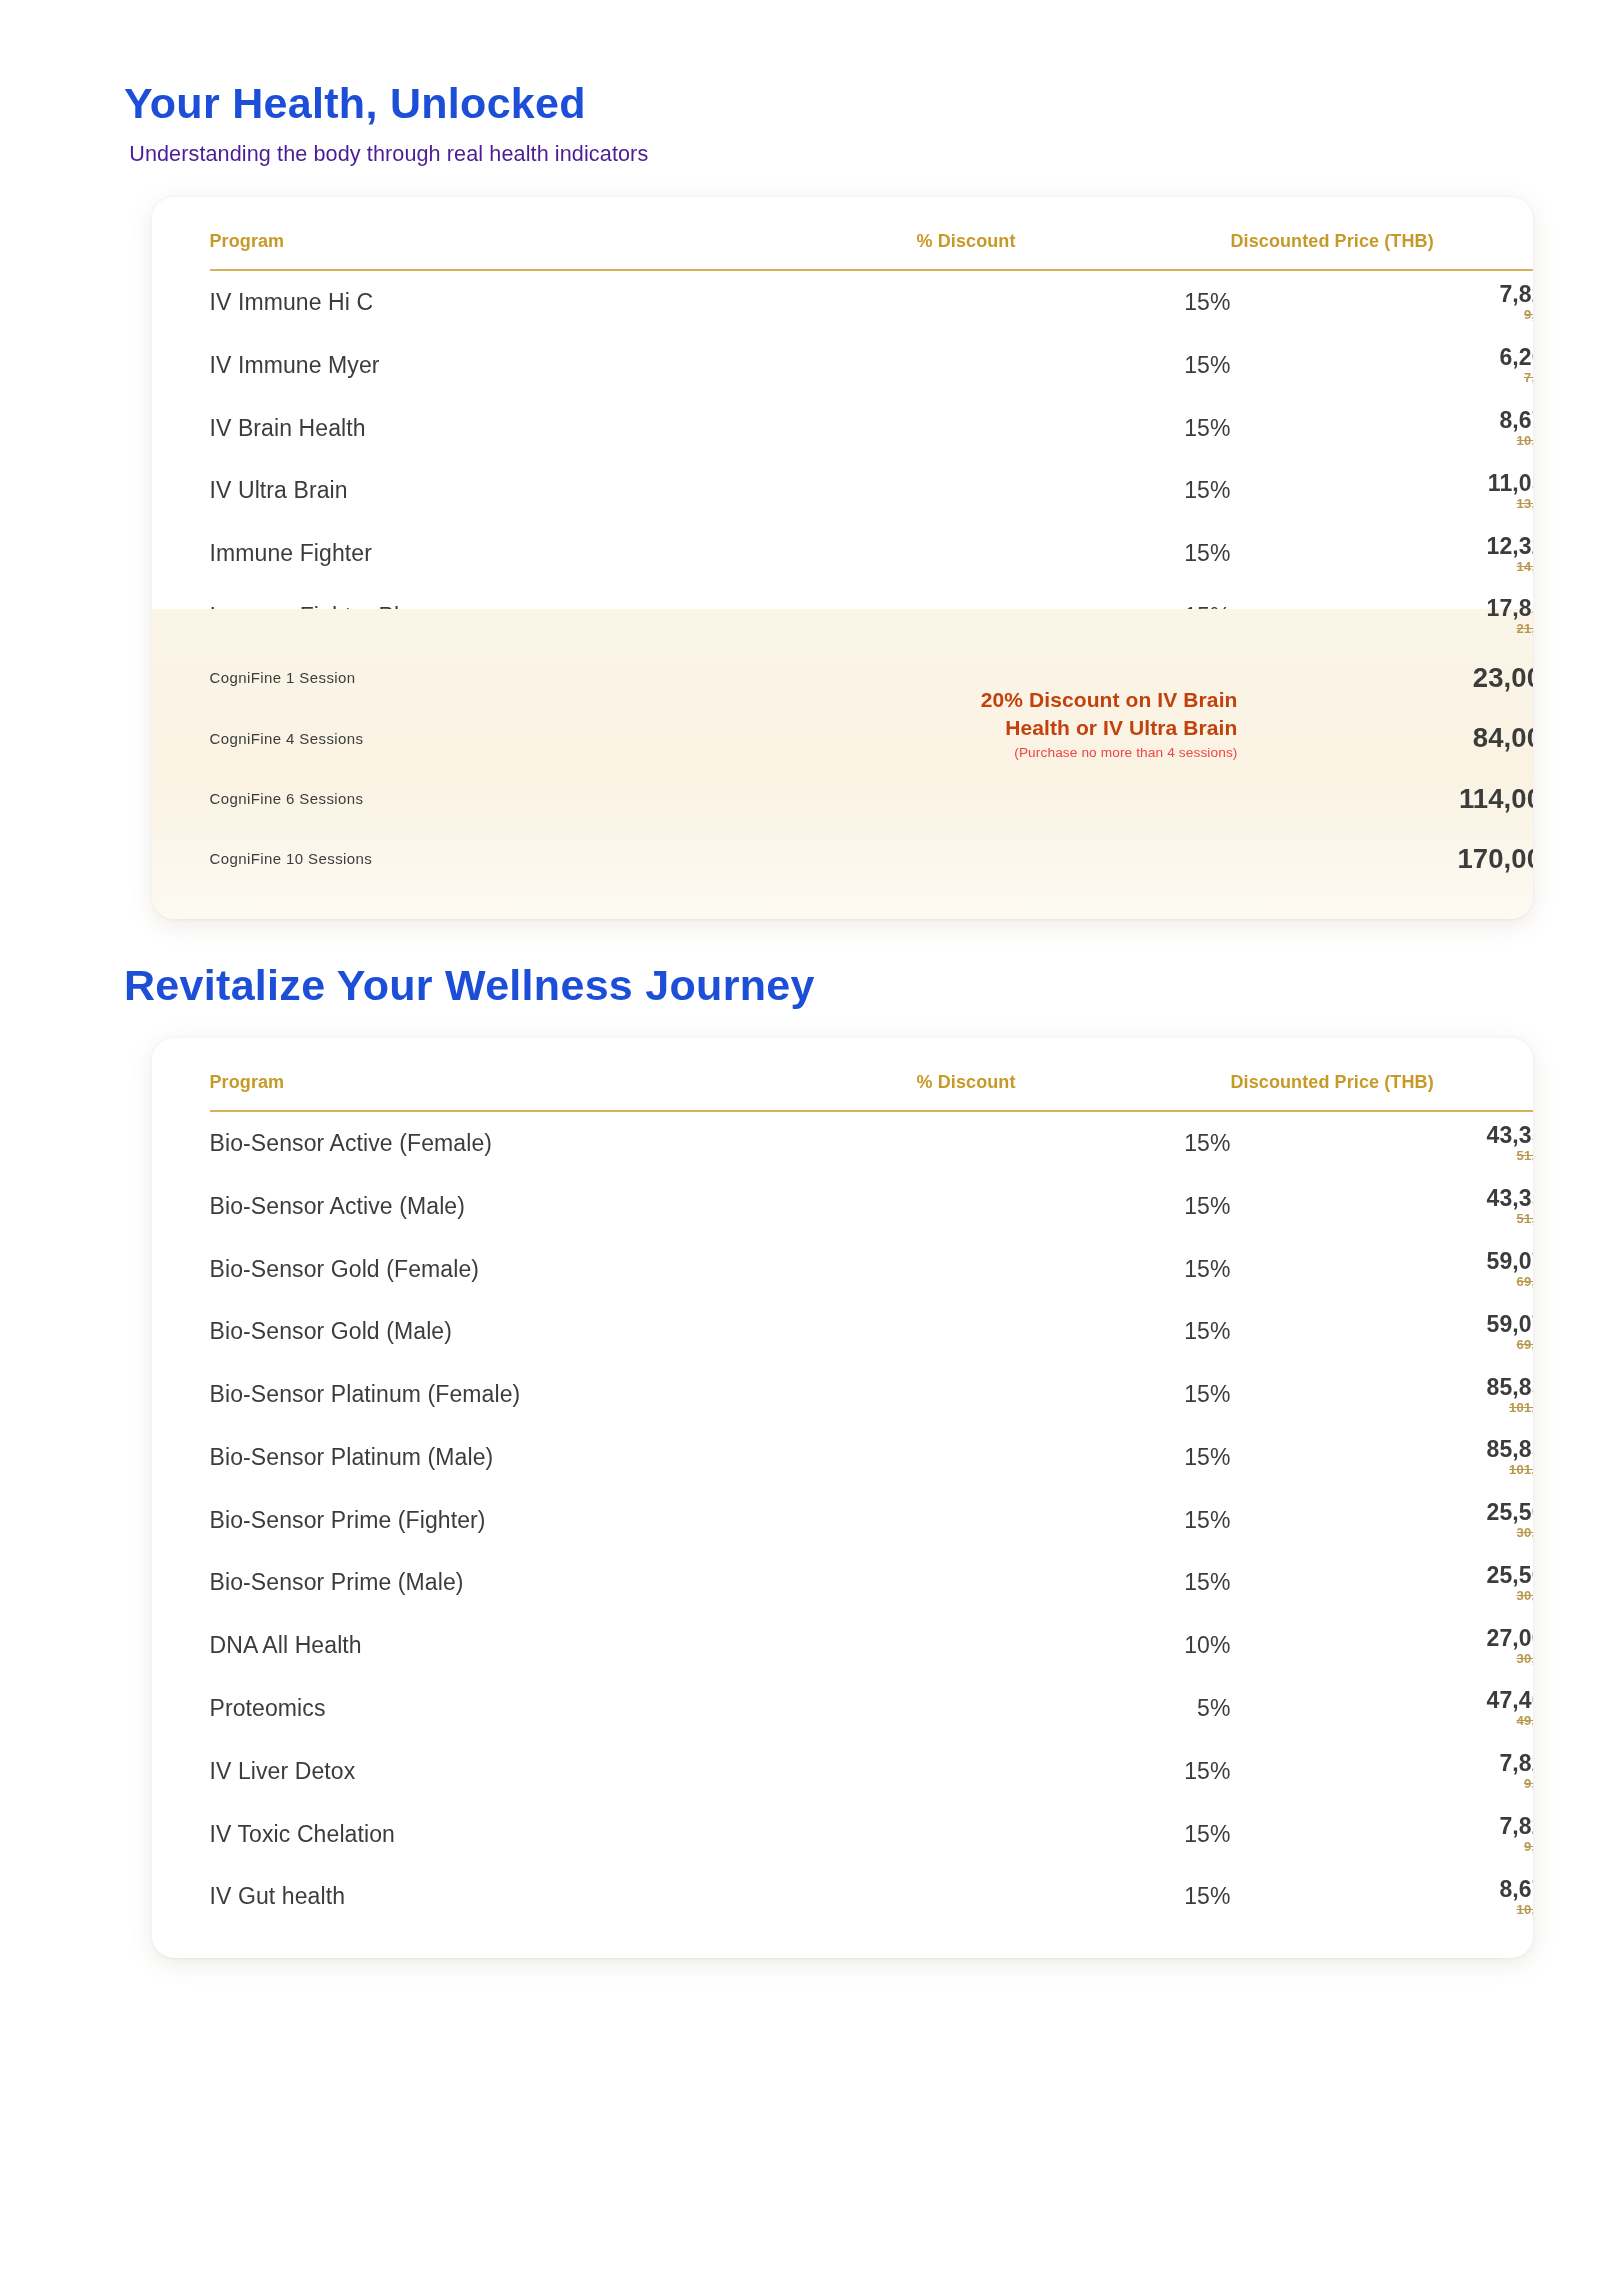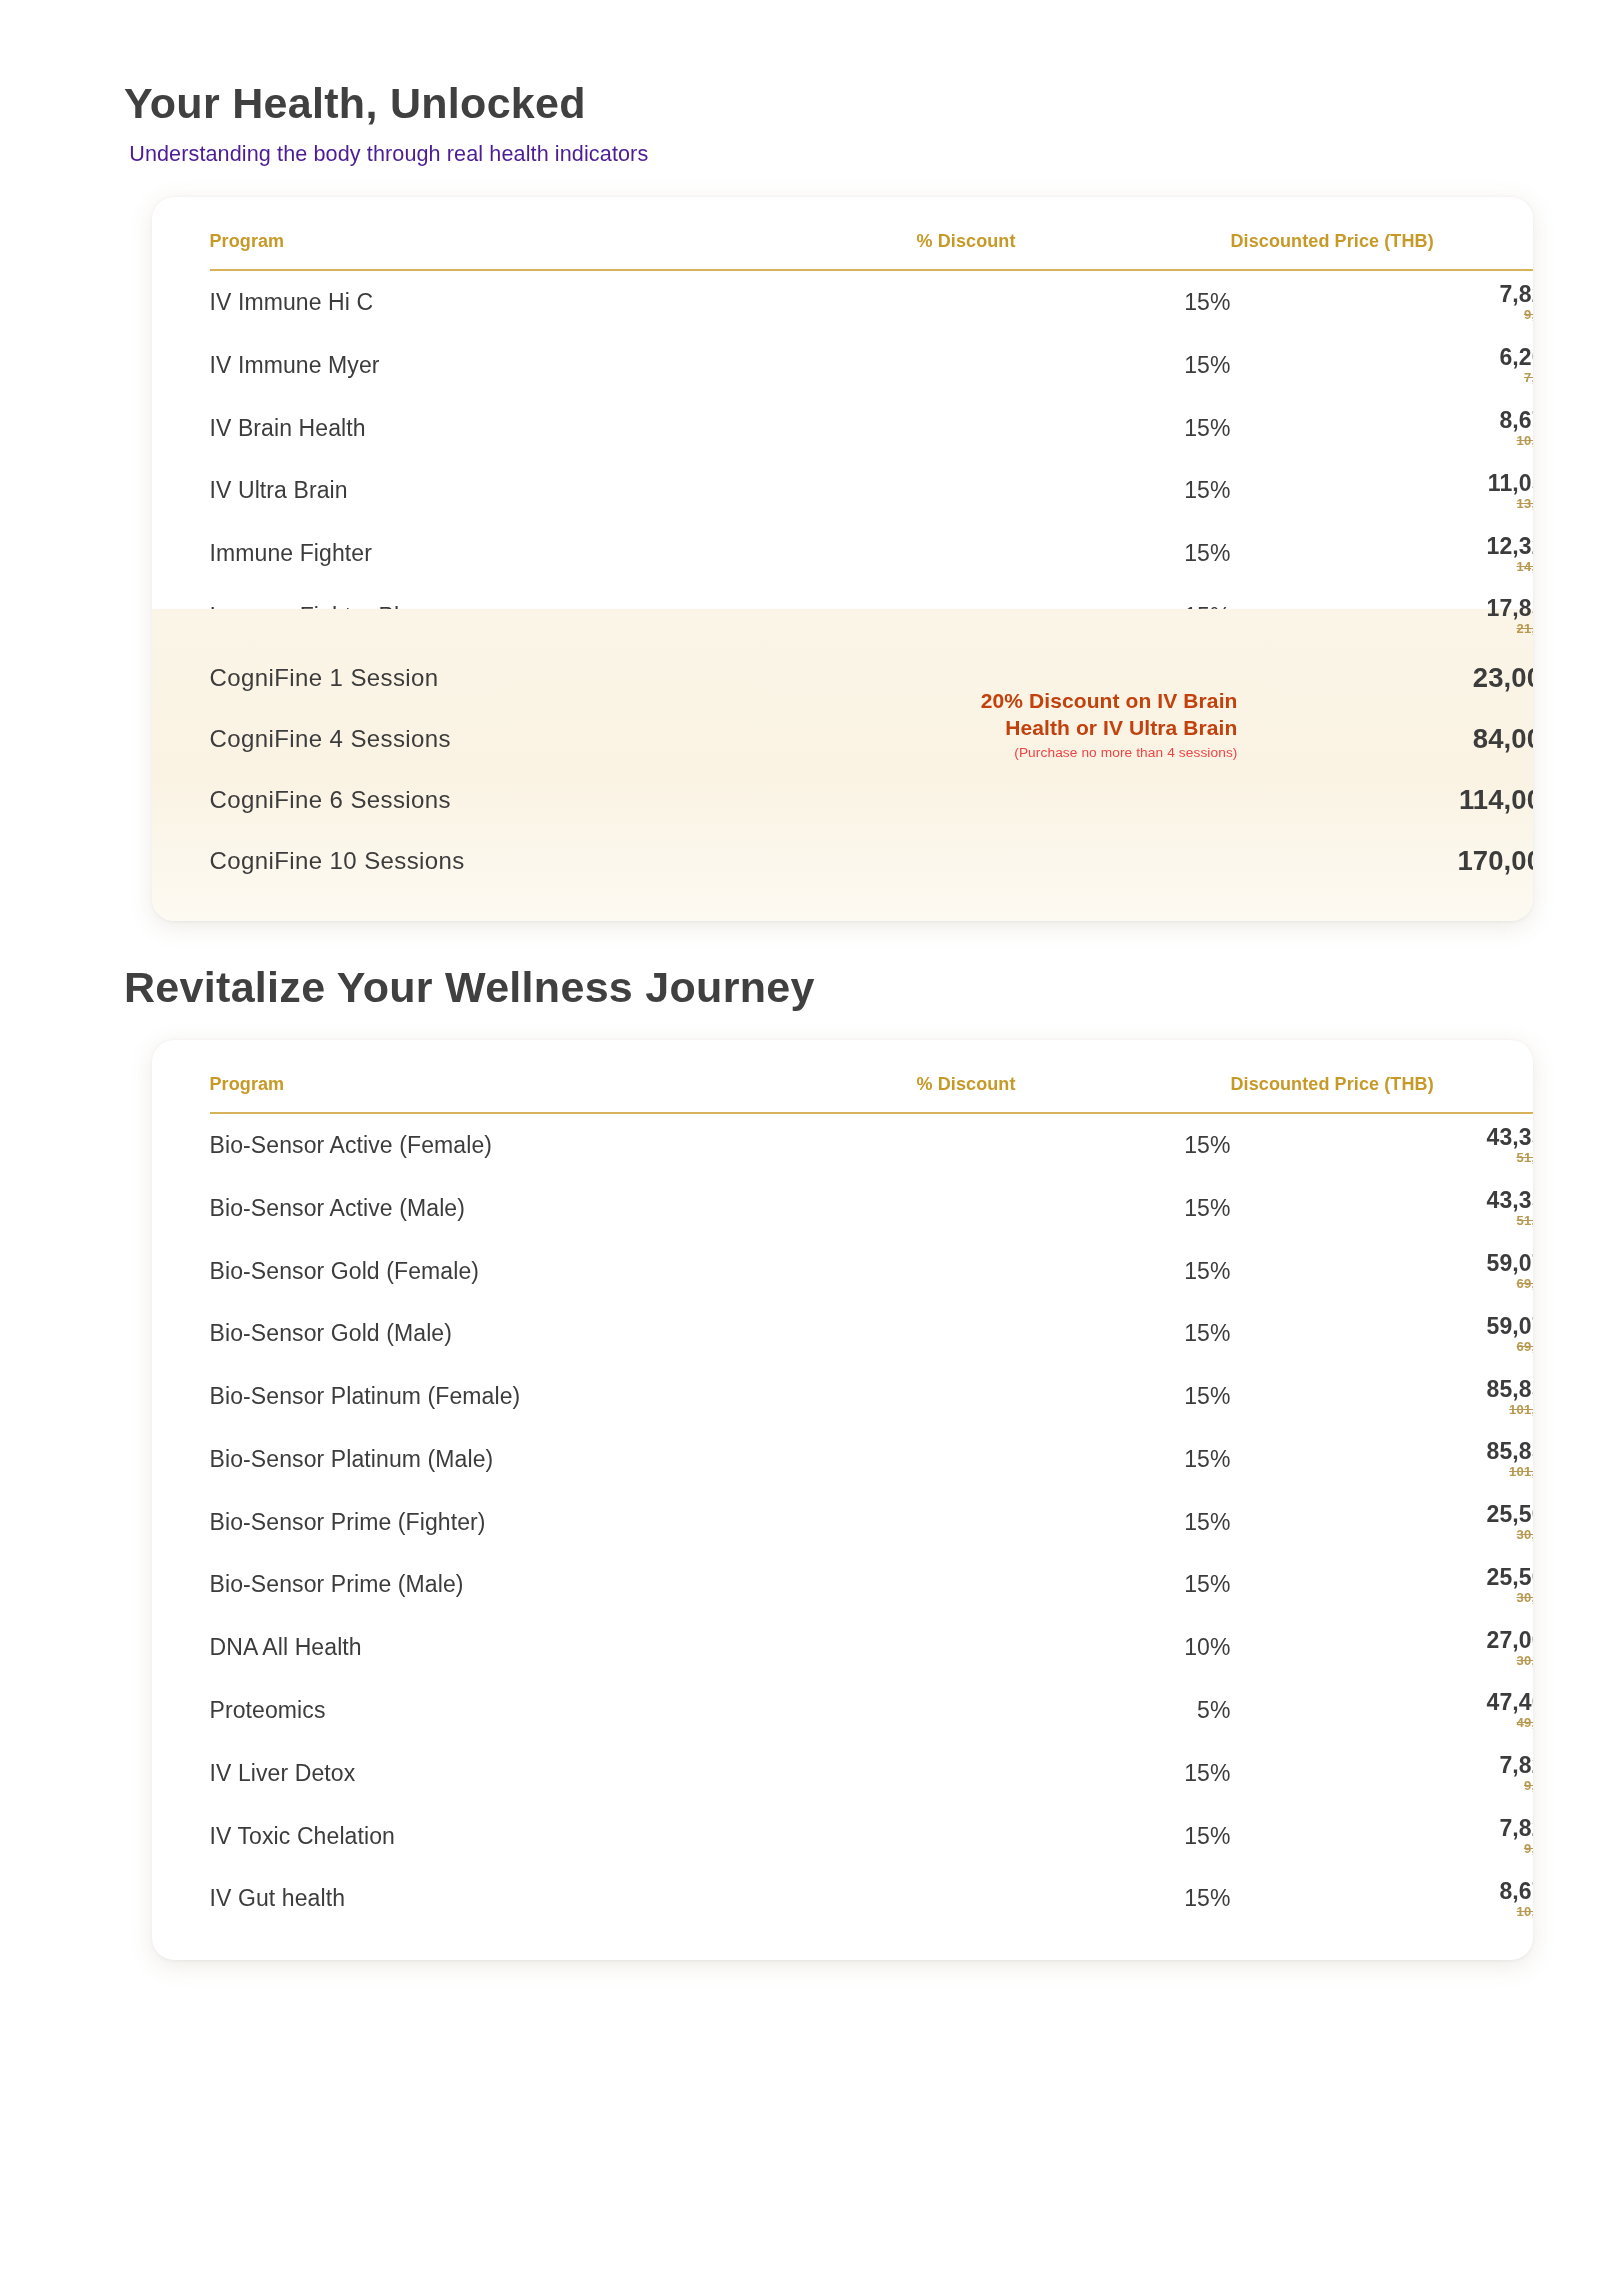--- a/index.html
+++ b/index.html
@@ -18,21 +18,21 @@
     width: 1623px;
     min-height: 2295px;
     box-sizing: border-box;
     padding: 79px 98px 52px 124px;
     background: #ffffff;
     position: relative;
   }
 
   
   .section-title {
-    color: #404040;
+    color: #1d4ed8;
     font-weight: bold;
     font-size: 43px;
     line-height: 1.12;
     letter-spacing: 0.3px;
     margin: 0;
   }
   .section-title .line2 { display: block; }
   .section-sub {
     color: #4c1d95;
     font-size: 21.6px;
@@ -115,21 +115,21 @@
   tr.hl td {
     background: transparent;
     position: relative;
     z-index: 2;
   }
   tr.hl td.price {
     color: #3c3c3c;
     font-weight: bold;
     font-size: 27.5px;
   }
-  tr.hl td.prog { font-size: 24px; letter-spacing: 0.4px; }
+  tr.hl td.prog { font-size: 15px; letter-spacing: 0.4px; }
   tr.hl td { padding-top: 16.4px; padding-bottom: 16.4px; }
 
   .note-cell { position: relative; }
   .note {
     position: absolute;
     left: 13px;
     top: -22px;
     width: 308px;
     z-index: 3;
   }

